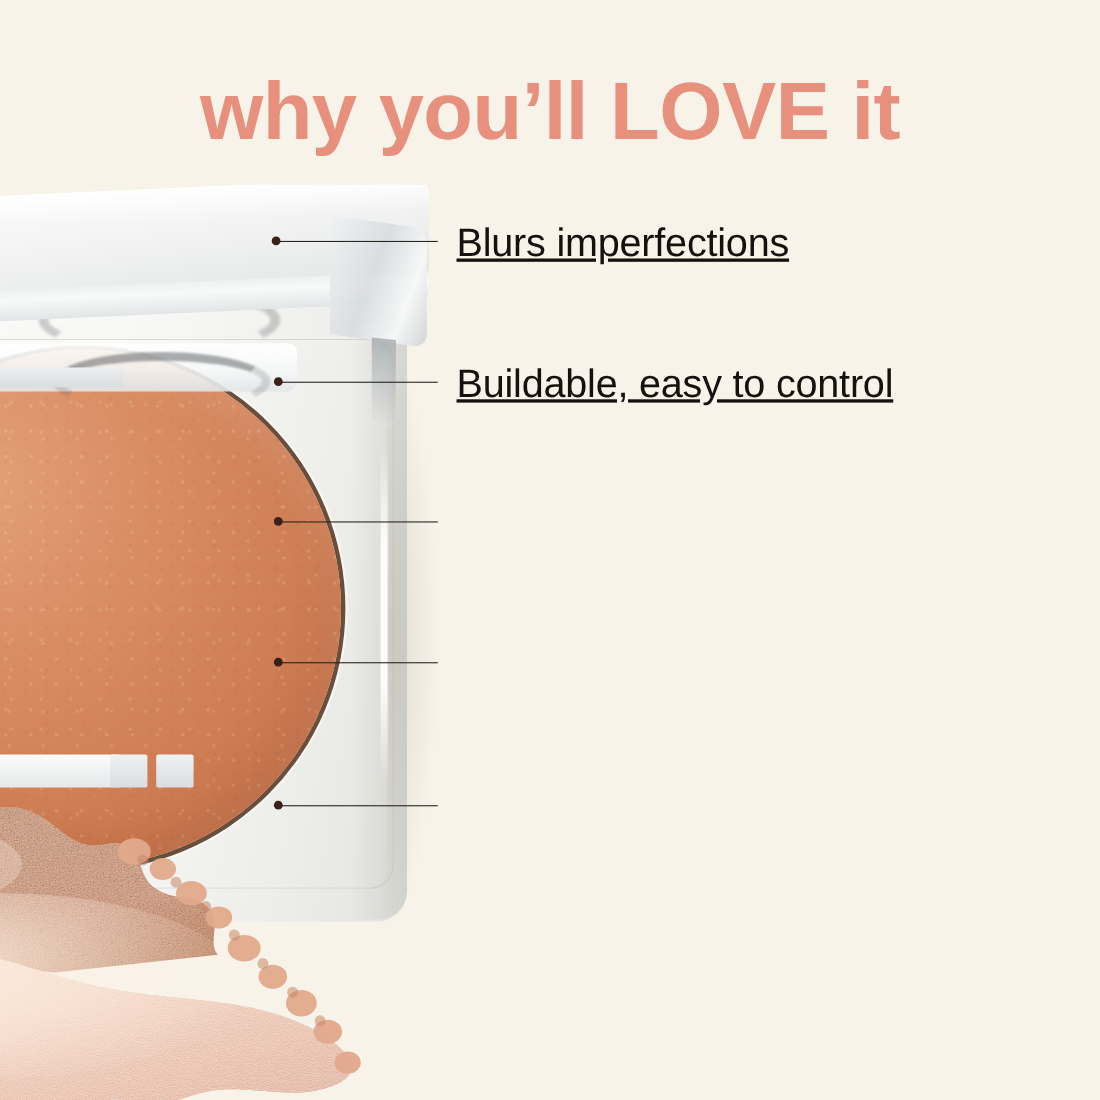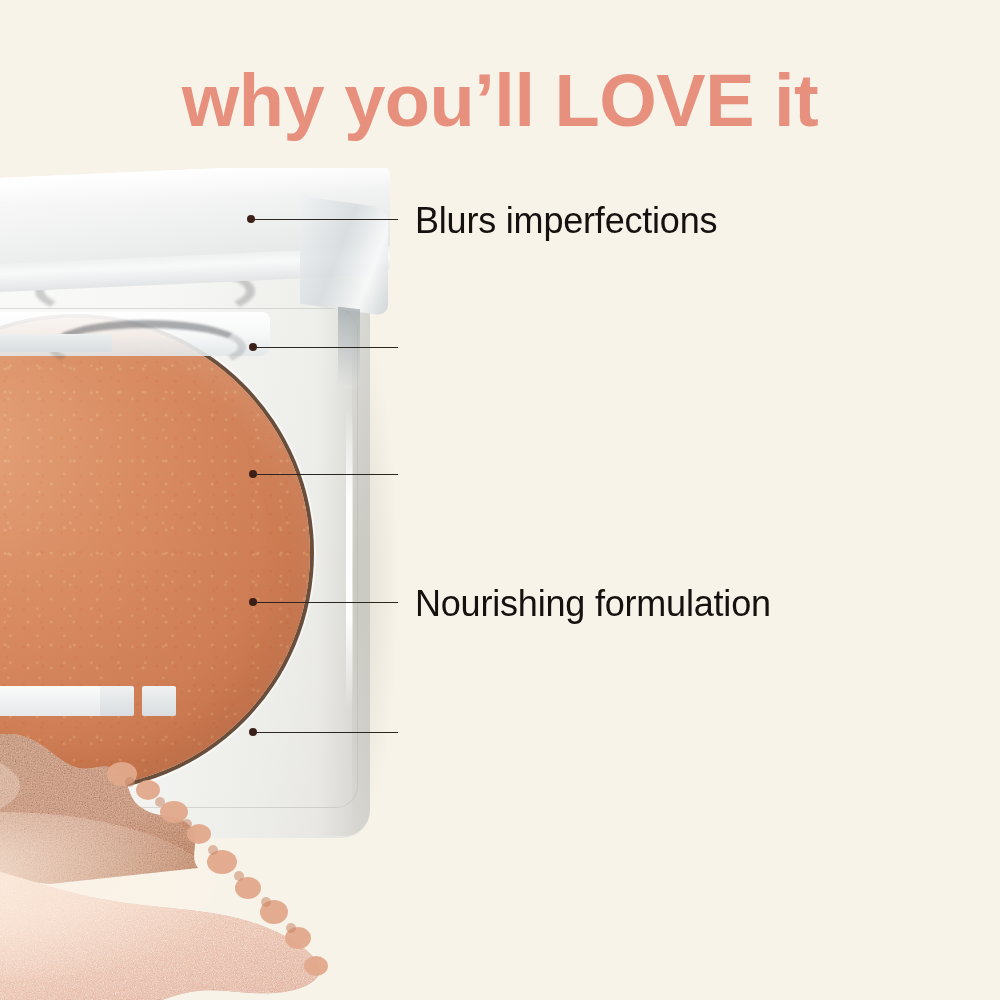--- a/index.html
+++ b/index.html
@@ -254,20 +254,21 @@
 
   
   .feature {
     position:absolute;
     left:415px;
     font-size:36px;
     color:#14110F;
     letter-spacing:-0.2px;
     white-space:nowrap;
     line-height:1;
+    text-decoration:underline;
   }
 </style>
 </head>
 <body>
 
 <div class="stage">
 
   <div class="title">why you’ll LOVE it</div>
 
   <div class="product">
@@ -392,15 +393,15 @@
   <div class="callout" style="left:253px;  top:474px; width:145px;"></div>
   <div class="dot" style="left:249px;  top:470px;"></div>
 
   <div class="callout" style="left:253px;  top:602px; width:145px;"></div>
   <div class="dot" style="left:249px;  top:598px;"></div>
 
   <div class="callout" style="left:253px;  top:732px; width:145px;"></div>
   <div class="dot" style="left:249px;  top:728px;"></div>
 
   <div class="feature" style="top:203px;">Blurs imperfections</div>
-  <div class="feature" style="top:586px;">Nourishing formulation</div>
+  <div class="feature" style="top:331px;">Buildable, easy to control</div>
 
 </div>
 
 </body></html>

